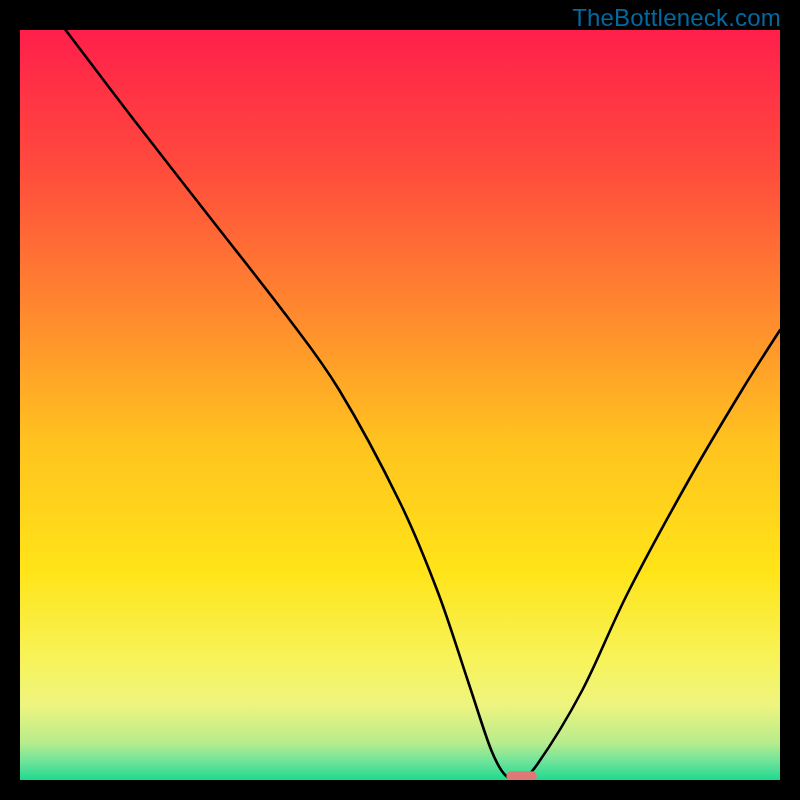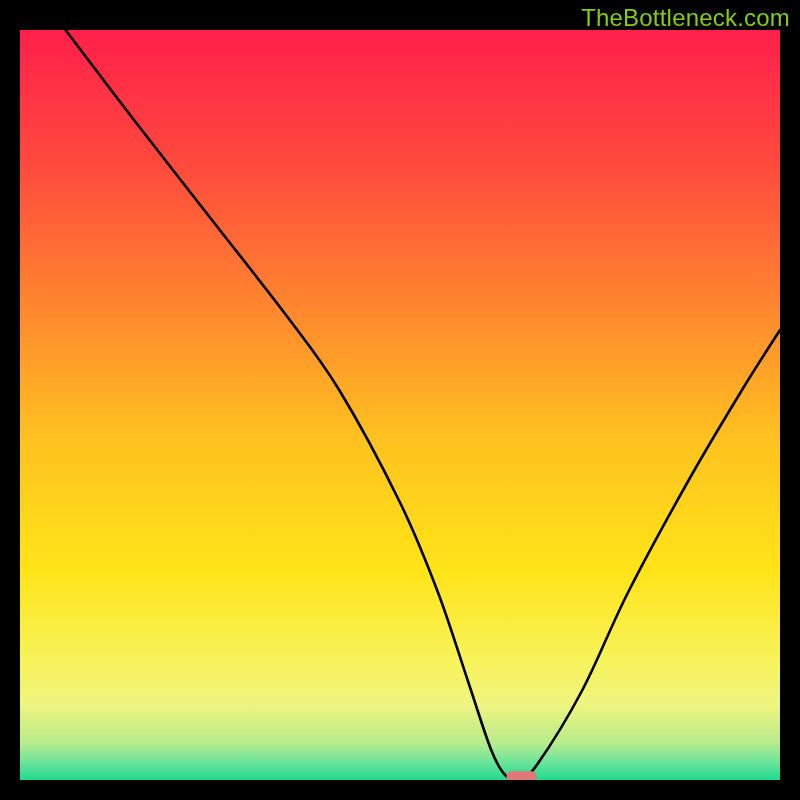--- a/index.html
+++ b/index.html
@@ -13,22 +13,22 @@
   }
   .frame {
     position: relative;
     width: 800px;
     height: 800px;
     background: #000;
   }
   .watermark {
     position: absolute;
     top: 4px;
-    right: 10px;
-    color: #84cc16;
+    right: 19px;
+    color: #0369a1;
     font-size: 24px;
     font-weight: 500;
     letter-spacing: 0.2px;
     z-index: 5;
   }
   .plot-outer {
     position: absolute;
     left: 20px;
     top: 30px;
     width: 760px;

